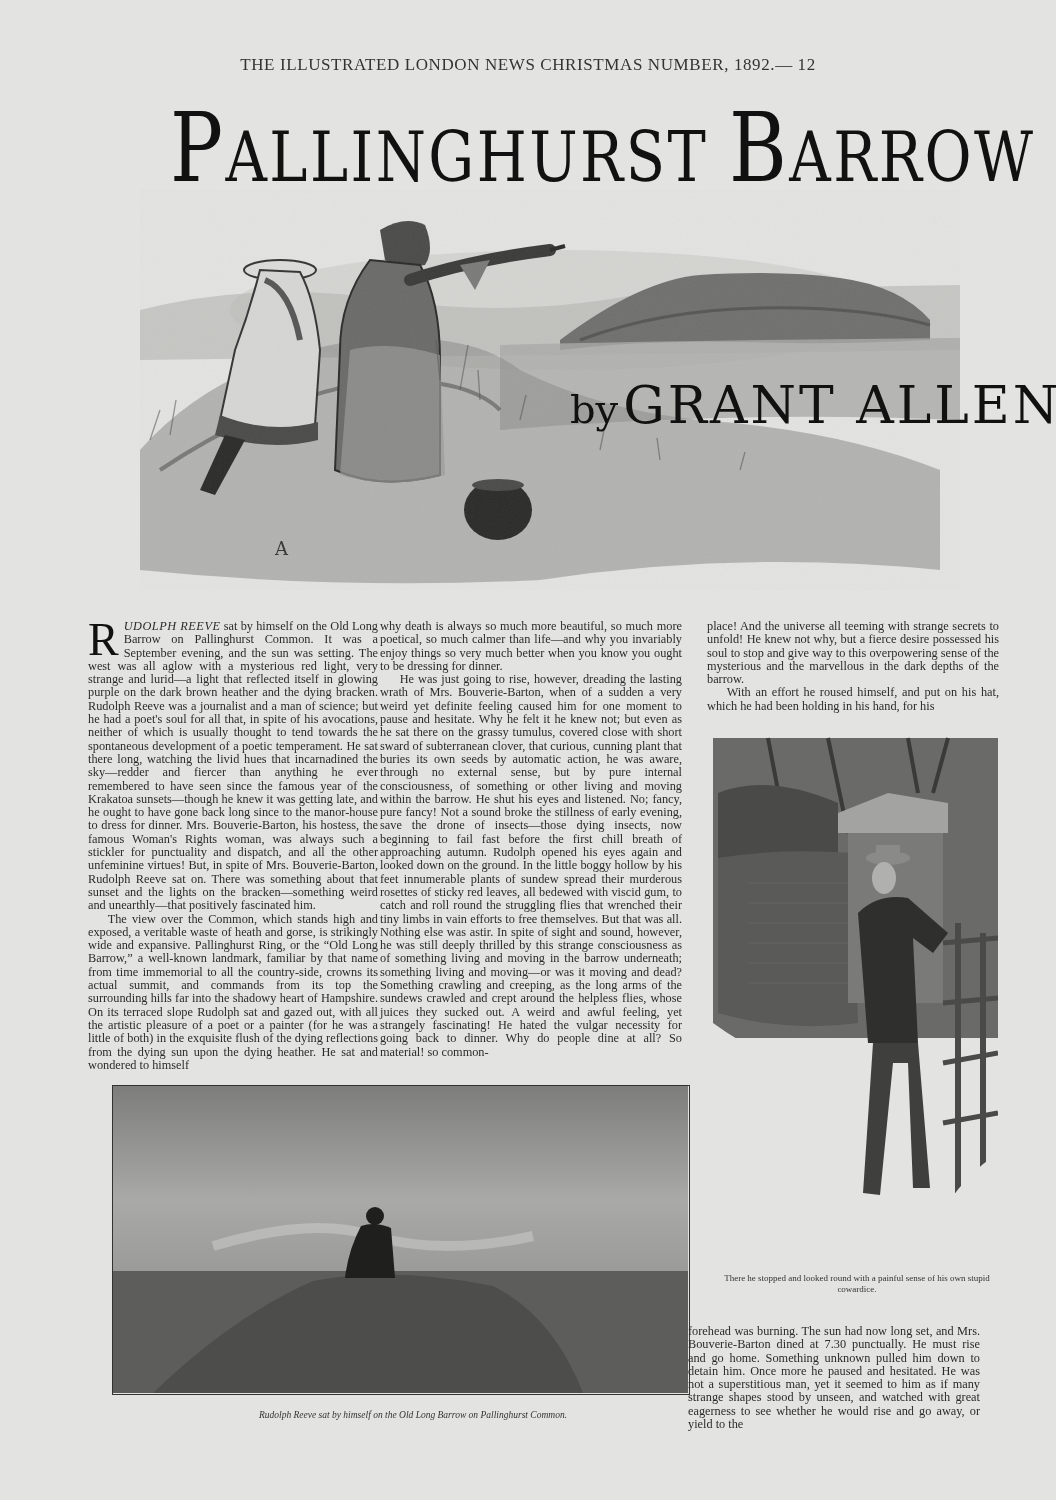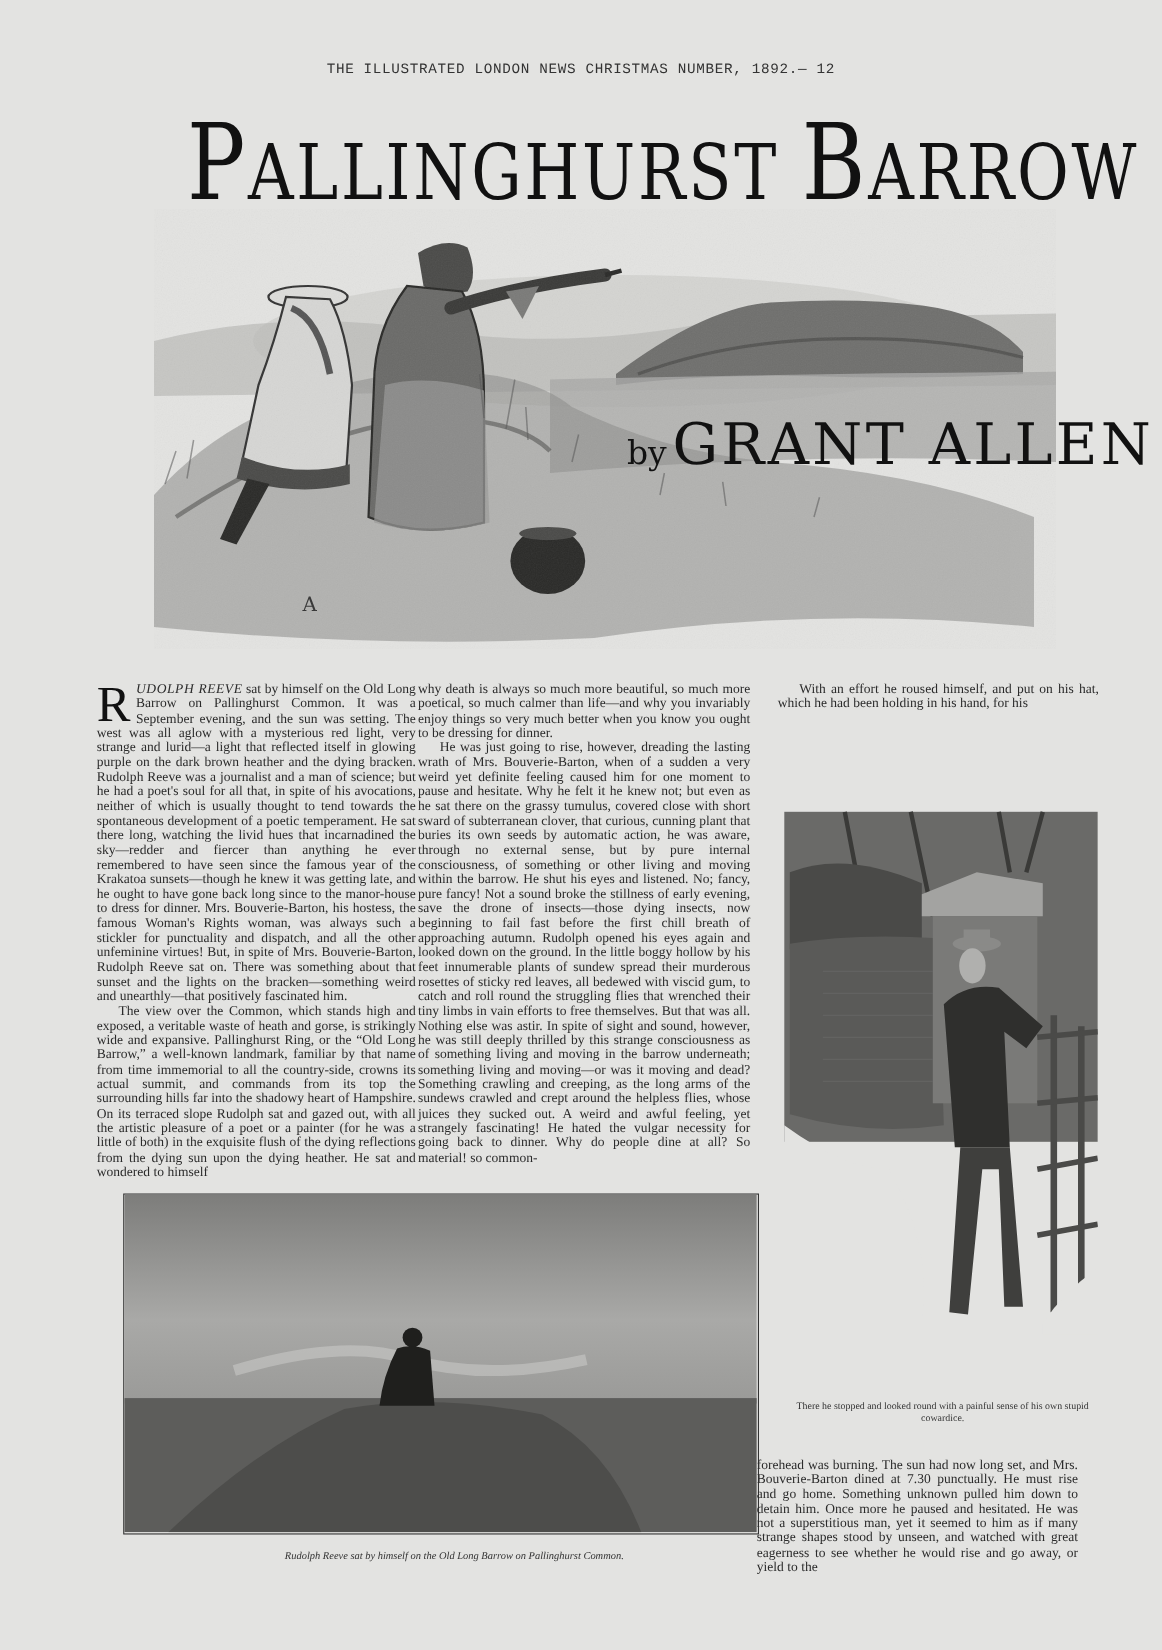--- a/index.html
+++ b/index.html
@@ -8,39 +8,39 @@
     background: #e3e3e1;
     font-family: "Liberation Serif", "DejaVu Serif", serif;
     color: #2a2a2a;
     position: relative;
     overflow: hidden;
   }
   .page { position: absolute; inset: 0; }
 
   .running-head {
     position: absolute; top: 55px; left: 0; width: 1056px;
-    text-align: center; font-size: 13px; letter-spacing: 0.6px;
-    color: #333; font-family: Liberation Mono, monospace;
+    text-align: center; font-size: 17px; letter-spacing: 0.6px;
+    color: #333; font-family: Liberation Serif, serif;
   }
 
   .title {
     position: absolute; top: 100px; left: 170px; width: 790px;
     font-family: "DejaVu Serif", serif; font-weight: normal;
     font-size: 70px; letter-spacing: 3px; color: #111;
     line-height: 1; text-transform: uppercase;
     transform: scaleX(0.82); transform-origin: left top;
     white-space: nowrap;
   }
   .title .cap { font-size: 96px; }
 
   .byline {
     position: absolute; top: 375px; left: 570px;
     font-family: "DejaVu Serif", serif; color: #111; white-space: nowrap;
   }
-  .byline .by { font-size: 30px; }
+  .byline .by { font-size: 40px; }
   .byline .name { font-size: 52px; letter-spacing: 3px; text-transform: uppercase; }
 
   
   .hero-illus { position: absolute; top: 190px; left: 140px; width: 820px; height: 400px; }
 
   
   .col {
     position: absolute; font-size: 12.3px; line-height: 13.3px;
     text-align: justify; hyphens: auto; color: #2b2b2b;
   }
@@ -152,20 +152,21 @@
     <p class="first"><span class="dropcap">R</span><span class="smallcaps">UDOLPH REEVE</span><span> sat by himself on the Old Long Barrow on Pallinghurst Common. It was a September evening, and the sun was setting. The west was all aglow with a mysterious red light, very strange and lurid—a light that reflected itself in glowing purple on the dark brown heather and the dying bracken. Rudolph Reeve was a journalist and a man of science; but he had a poet's soul for all that, in spite of his avocations, neither of which is usually thought to tend towards the spontaneous development of a poetic temperament. He sat there long, watching the livid hues that incarnadined the sky—redder and fiercer than anything he ever remembered to have seen since the famous year of the Krakatoa sunsets—though he knew it was getting late, and he ought to have gone back long since to the manor-house to dress for dinner. Mrs. Bouverie-Barton, his hostess, the famous Woman's Rights woman, was always such a stickler for punctuality and dispatch, and all the other unfeminine virtues! But, in spite of Mrs. Bouverie-Barton, Rudolph Reeve sat on. There was something about that sunset and the lights on the bracken—something weird and unearthly—that positively fascinated him.</span></p>
     <p>The view over the Common, which stands high and exposed, a veritable waste of heath and gorse, is strikingly wide and expansive. Pallinghurst Ring, or the “Old Long Barrow,” a well-known landmark, familiar by that name from time immemorial to all the country-side, crowns its actual summit, and commands from its top the surrounding hills far into the shadowy heart of Hampshire. On its terraced slope Rudolph sat and gazed out, with all the artistic pleasure of a poet or a painter (for he was a little of both) in the exquisite flush of the dying reflections from the dying sun upon the dying heather. He sat and wondered to himself</p>
   </div>
 
   <div class="col col2">
     <p class="first">why death is always so much more beautiful, so much more poetical, so much calmer than life—and why you invariably enjoy things so very much better when you know you ought to be dressing for dinner.</p>
     <p>He was just going to rise, however, dreading the lasting wrath of Mrs. Bouverie-Barton, when of a sudden a very weird yet definite feeling caused him for one moment to pause and hesitate. Why he felt it he knew not; but even as he sat there on the grassy tumulus, covered close with short sward of subterranean clover, that curious, cunning plant that buries its own seeds by automatic action, he was aware, through no external sense, but by pure internal consciousness, of something or other living and moving within the barrow. He shut his eyes and listened. No; fancy, pure fancy! Not a sound broke the stillness of early evening, save the drone of insects—those dying insects, now beginning to fail fast before the first chill breath of approaching autumn. Rudolph opened his eyes again and looked down on the ground. In the little boggy hollow by his feet innumerable plants of sundew spread their murderous rosettes of sticky red leaves, all bedewed with viscid gum, to catch and roll round the struggling flies that wrenched their tiny limbs in vain efforts to free themselves. But that was all. Nothing else was astir. In spite of sight and sound, however, he was still deeply thrilled by this strange consciousness as of something living and moving in the barrow underneath; something living and moving—or was it moving and dead? Something crawling and creeping, as the long arms of the sundews crawled and crept around the helpless flies, whose juices they sucked out. A weird and awful feeling, yet strangely fascinating! He hated the vulgar necessity for going back to dinner. Why do people dine at all? So material! so common-</p>
   </div>
 
   <div class="col col3">
+    <p class="first">place! And the universe all teeming with strange secrets to unfold! He knew not why, but a fierce desire possessed his soul to stop and give way to this overpowering sense of the mysterious and the marvellous in the dark depths of the barrow.</p>
     <p>With an effort he roused himself, and put on his hat, which he had been holding in his hand, for his</p>
   </div>
 
   <div class="illus-gate">
     <svg width="290" height="480" viewBox="0 0 290 480">
       <rect x="5" y="5" width="285" height="300" fill="#6a6a68"></rect>
 
       <g stroke="#3a3a38" stroke-width="4">
         <path d="M60 5 L80 110 M120 5 L140 100 M200 5 L210 60 M240 5 L225 60"></path>
       </g>

